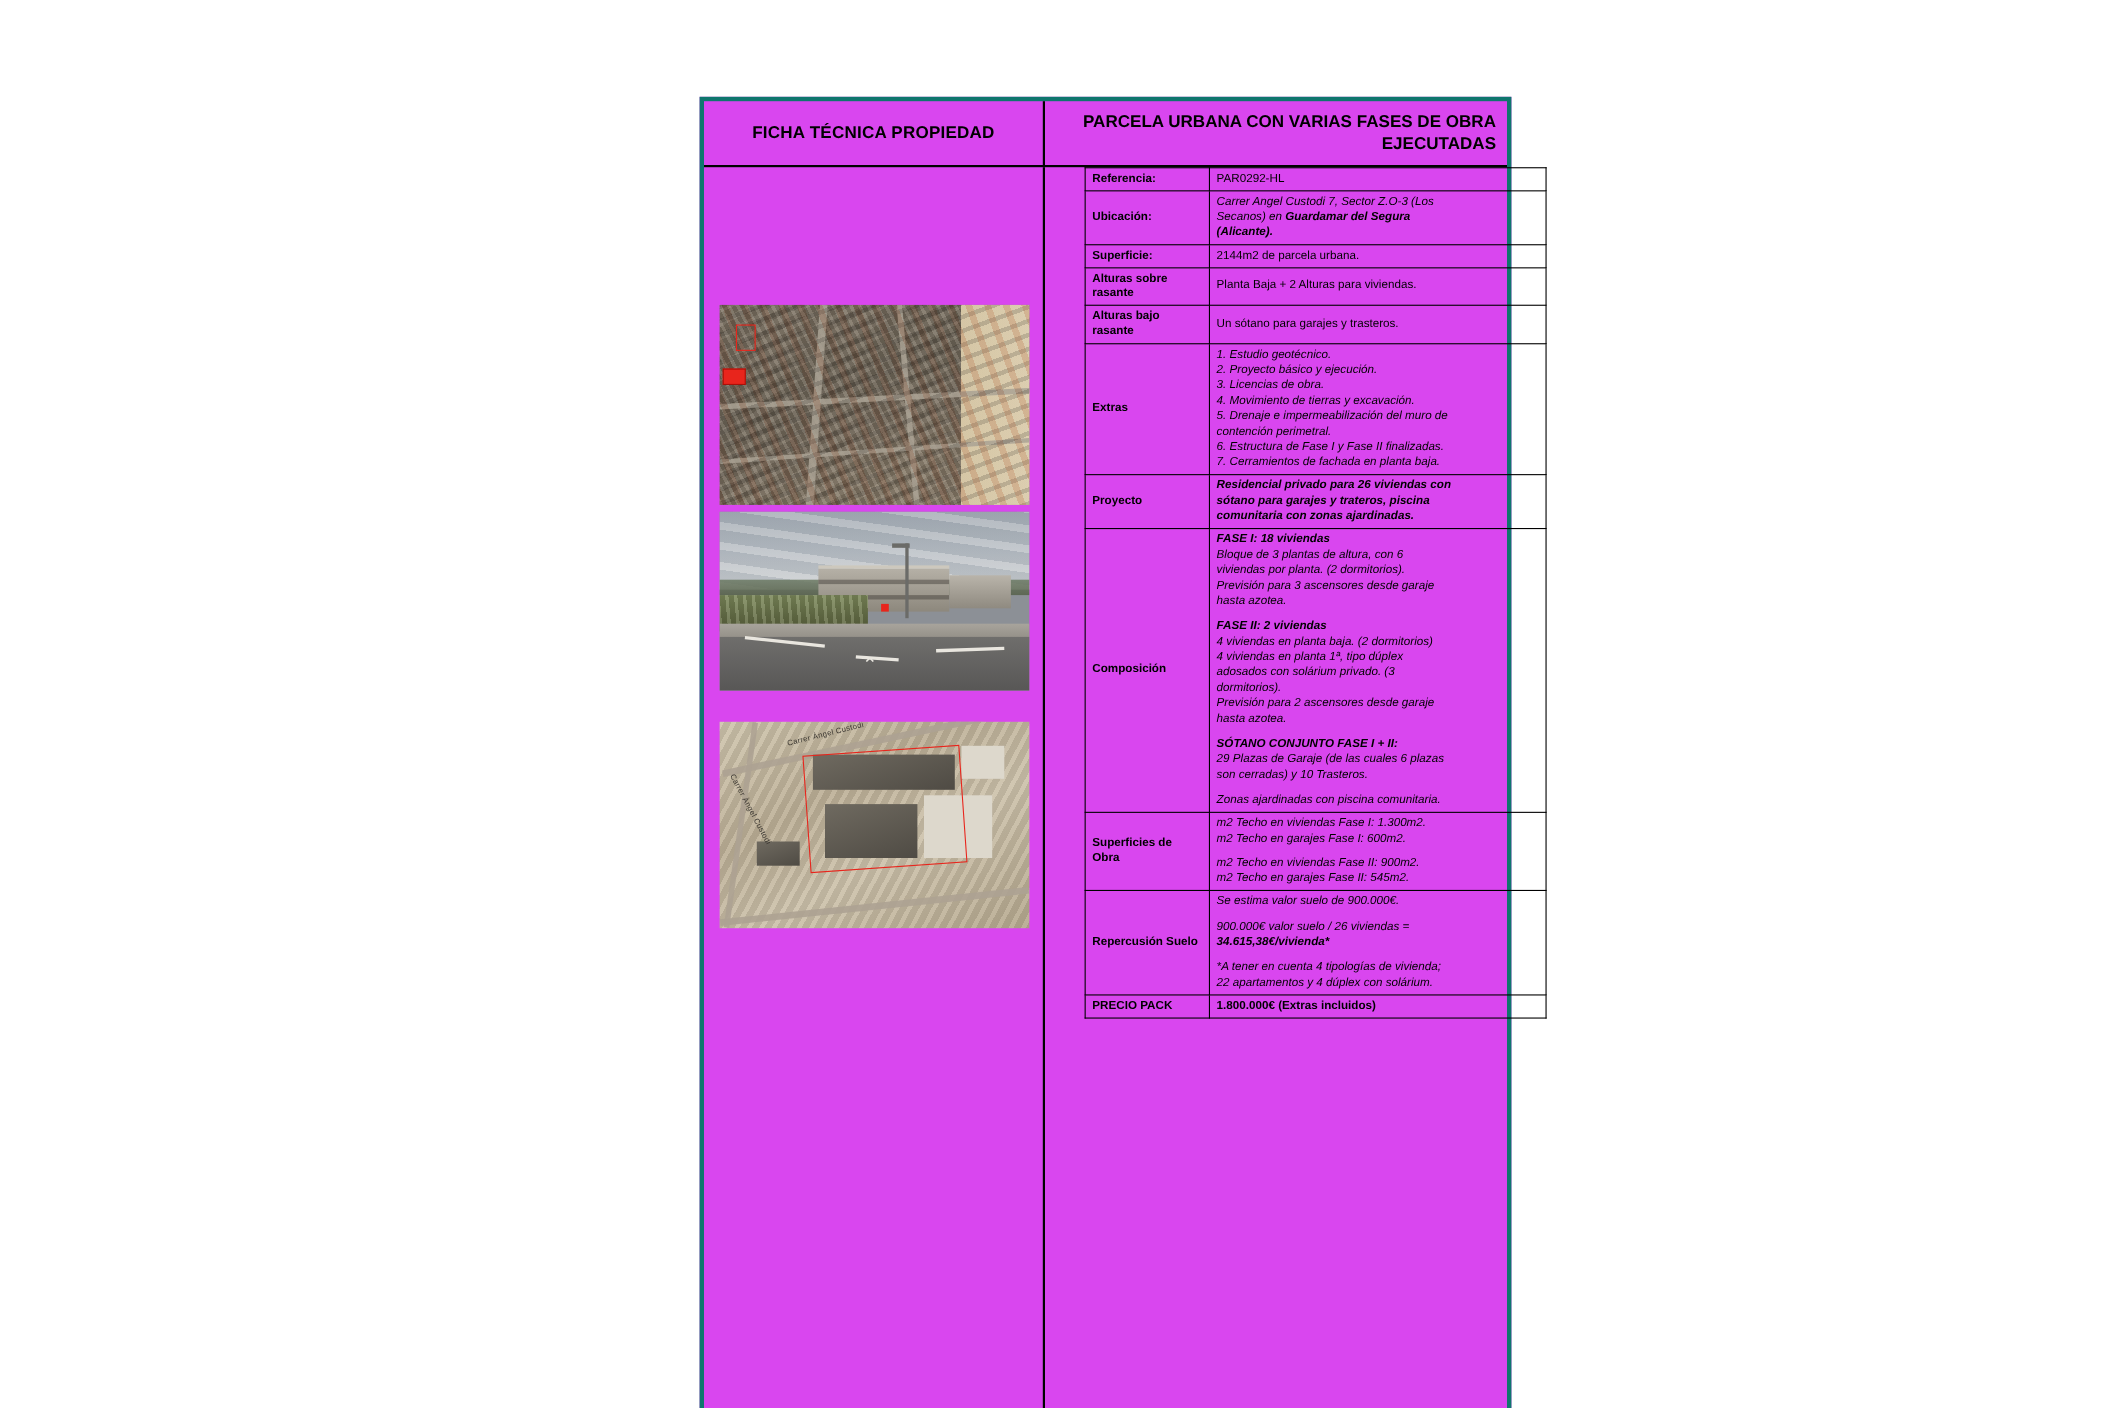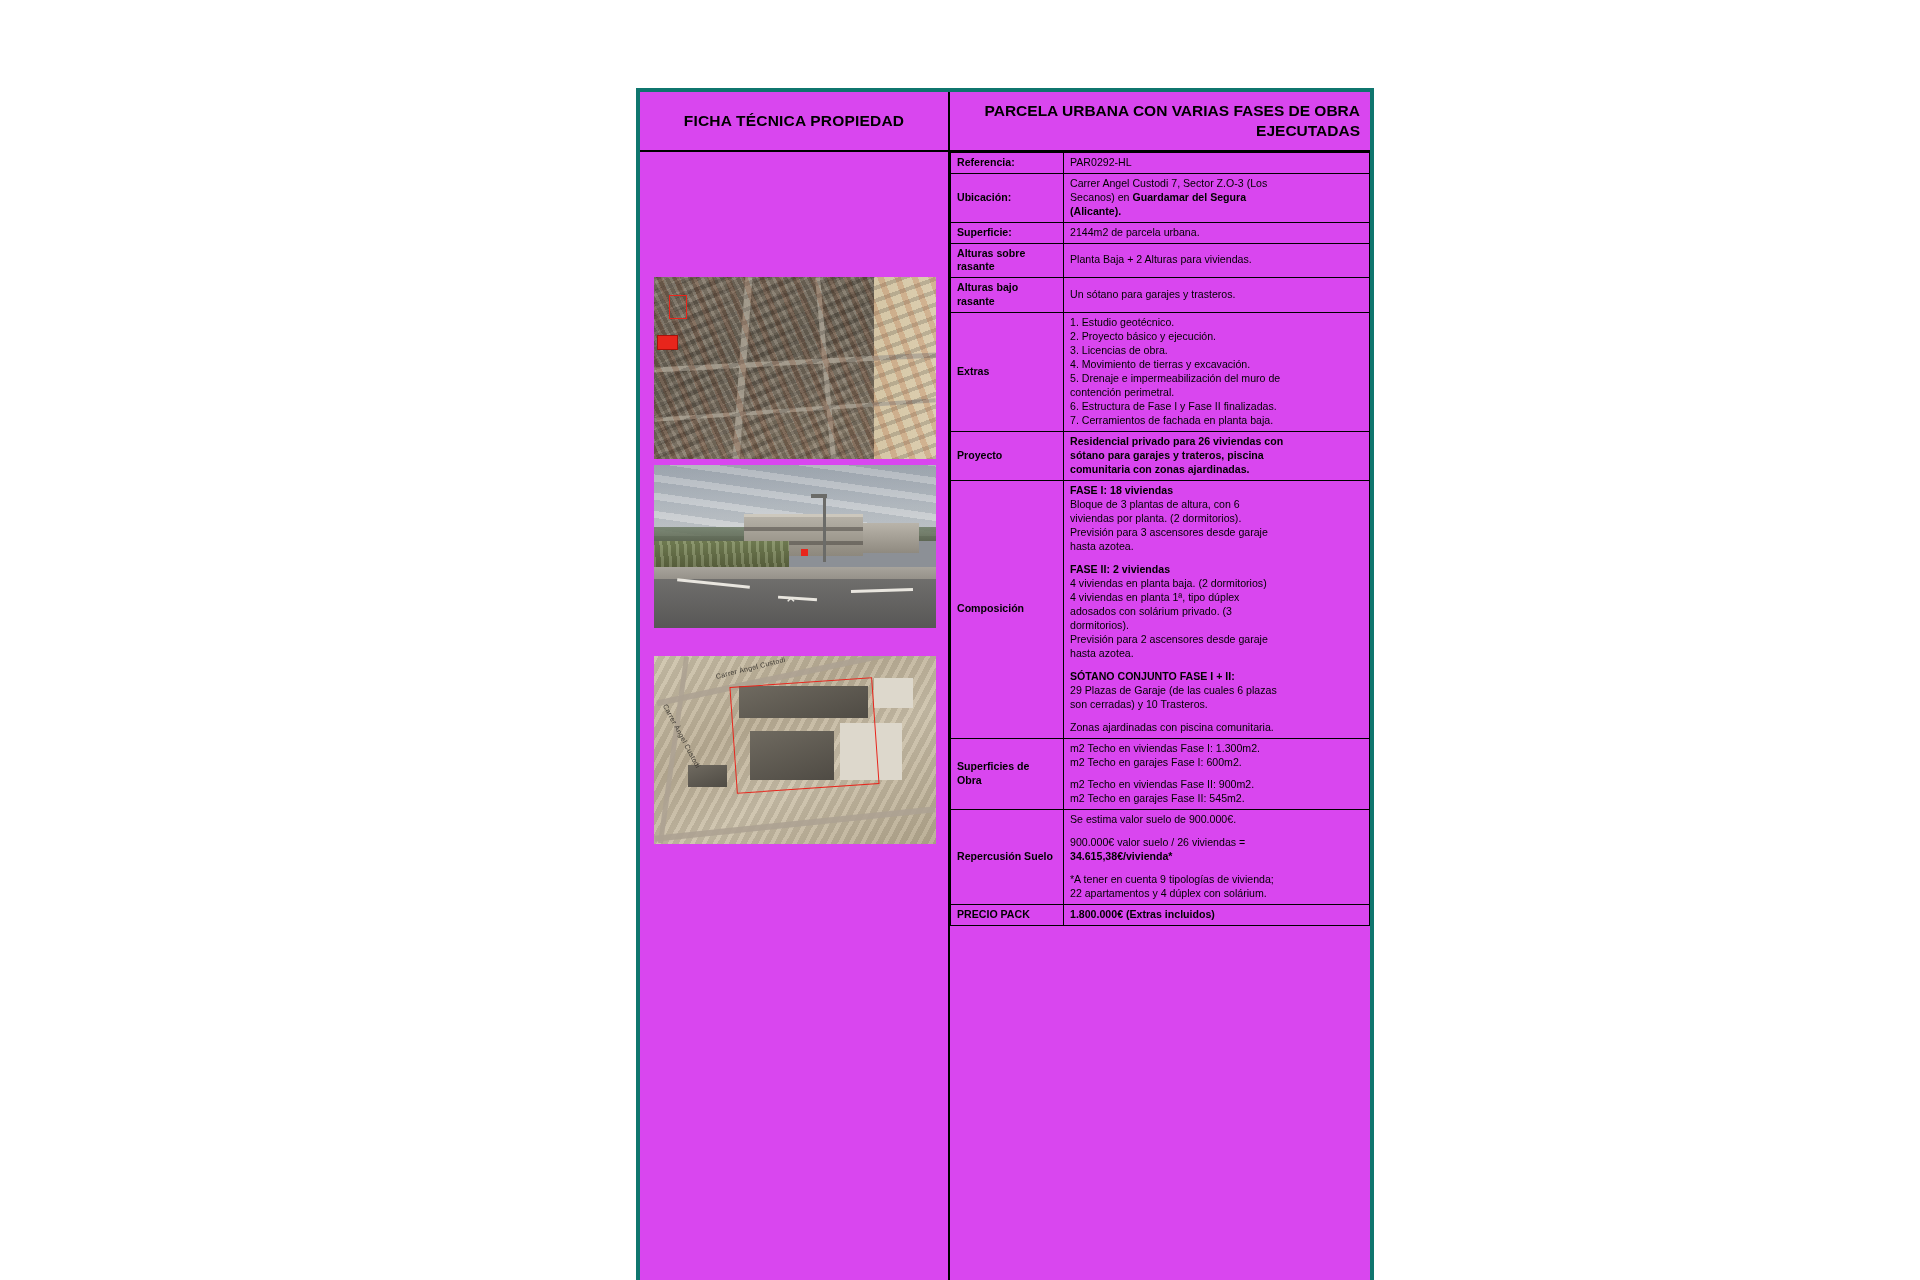--- a/index.html
+++ b/index.html
@@ -154,34 +154,35 @@
   .sat2-label { position:absolute; color:#3a3630; font-size:7px; letter-spacing:.3px;
     transform-origin: left center; white-space: nowrap; }
   .plot-outline { position:absolute; border:1.5px solid #e8251c; }
 
   
   .table-col { flex: 1; box-sizing: border-box; }
   table.data {
     border-collapse: collapse;
     width: 100%;
     table-layout: fixed;
+    margin-left: 36px;
   }
   table.data td {
     border: 1px solid #000;
     vertical-align: middle;
     padding: 3px 6px;
     font-size: 10.6px;
     line-height: 1.32;
     color: #000;
   }
   td.label { width: 100px; font-weight: bold; }
   td.value { }
   td.value.bold { font-weight: bold; }
   .b { font-weight: bold; }
-  .pline { margin: 0; }
+  .pline { margin: 0; font-style: italic; }
   .blank { height: 9px; }
 </style>
 </head>
 <body>
 
 <div id="sheet">
 
   <div class="header-row">
     <div class="header-left">FICHA TÉCNICA PROPIEDAD</div>
     <div class="header-right">PARCELA URBANA CON VARIAS FASES DE OBRA EJECUTADAS</div>
@@ -333,21 +334,21 @@
         </tr>
 
         <tr>
           <td class="label">Repercusión Suelo</td>
           <td class="value">
             <div class="pline">Se estima valor suelo de 900.000€.</div>
             <div class="blank"></div>
             <div class="pline">900.000€ valor suelo / 26 viviendas =</div>
             <div class="pline b">34.615,38€/vivienda*</div>
             <div class="blank"></div>
-            <div class="pline">*A tener en cuenta 9 tipologías de vivienda;</div>
+            <div class="pline">*A tener en cuenta 4 tipologías de vivienda;</div>
             <div class="pline"> 22 apartamentos y 4 dúplex con solárium.</div>
           </td>
         </tr>
 
         <tr>
           <td class="label">PRECIO PACK</td>
           <td class="value bold">1.800.000€ (Extras incluidos)</td>
         </tr>
 
       </tbody>

